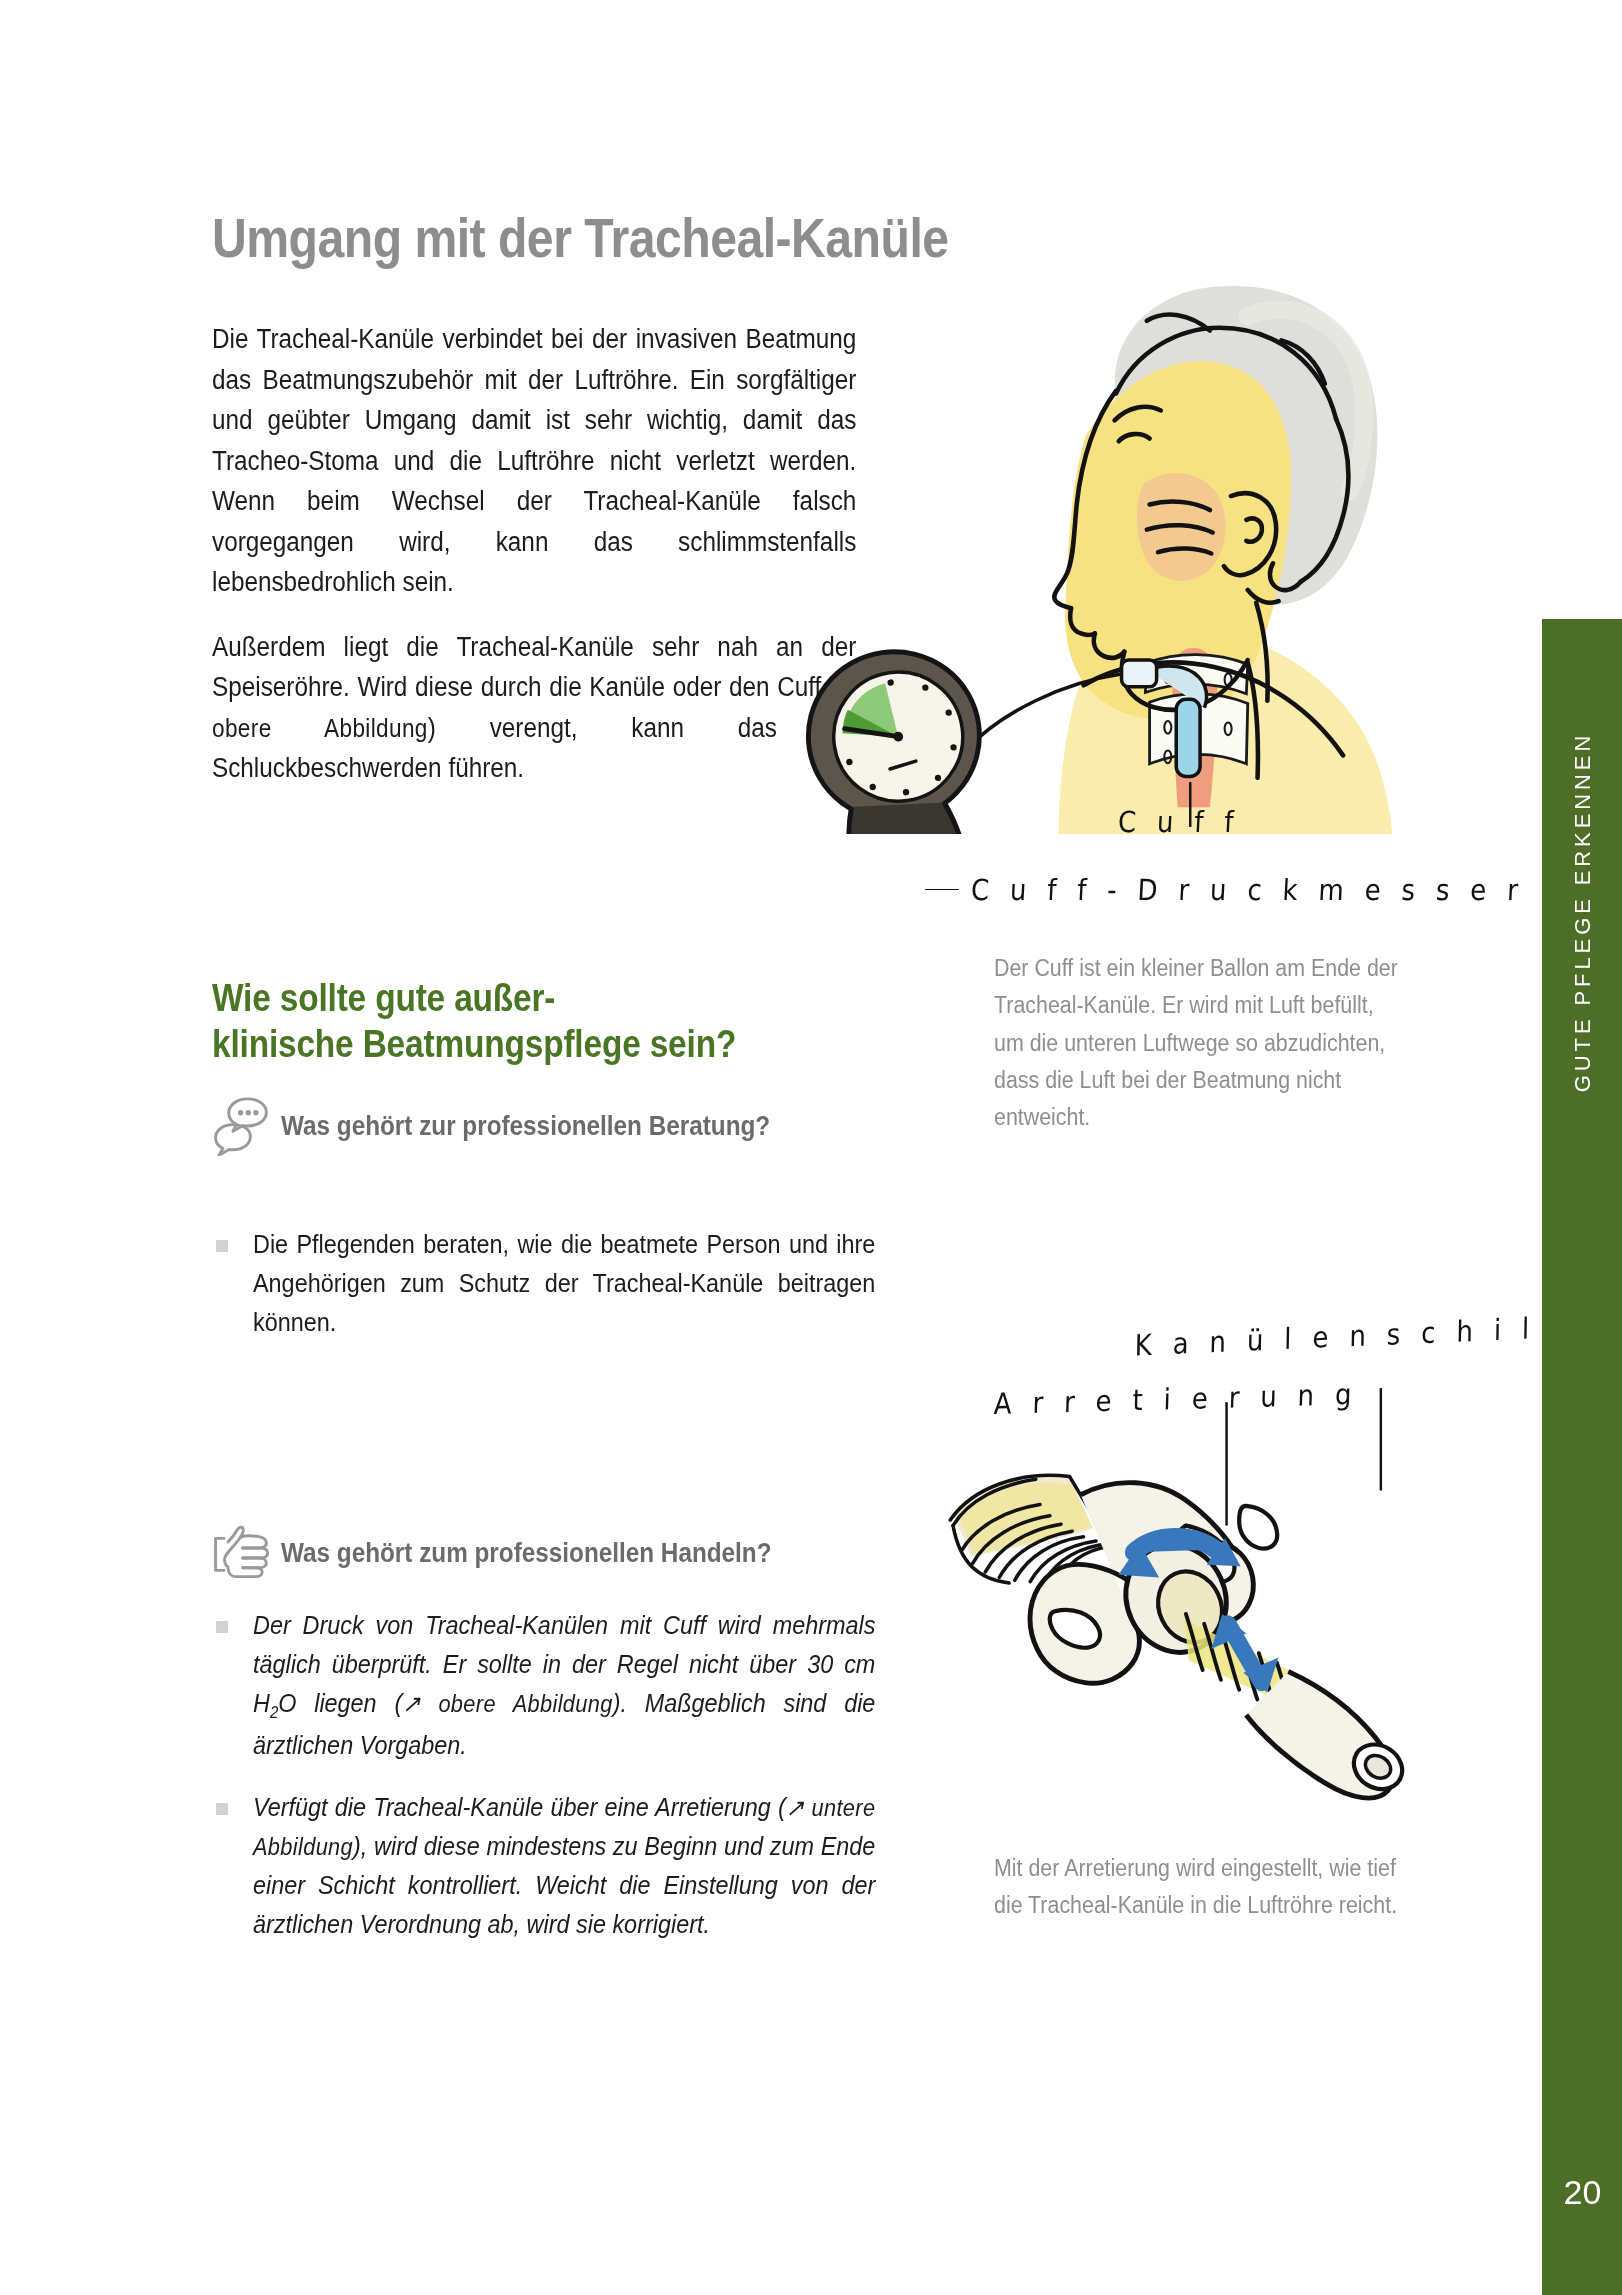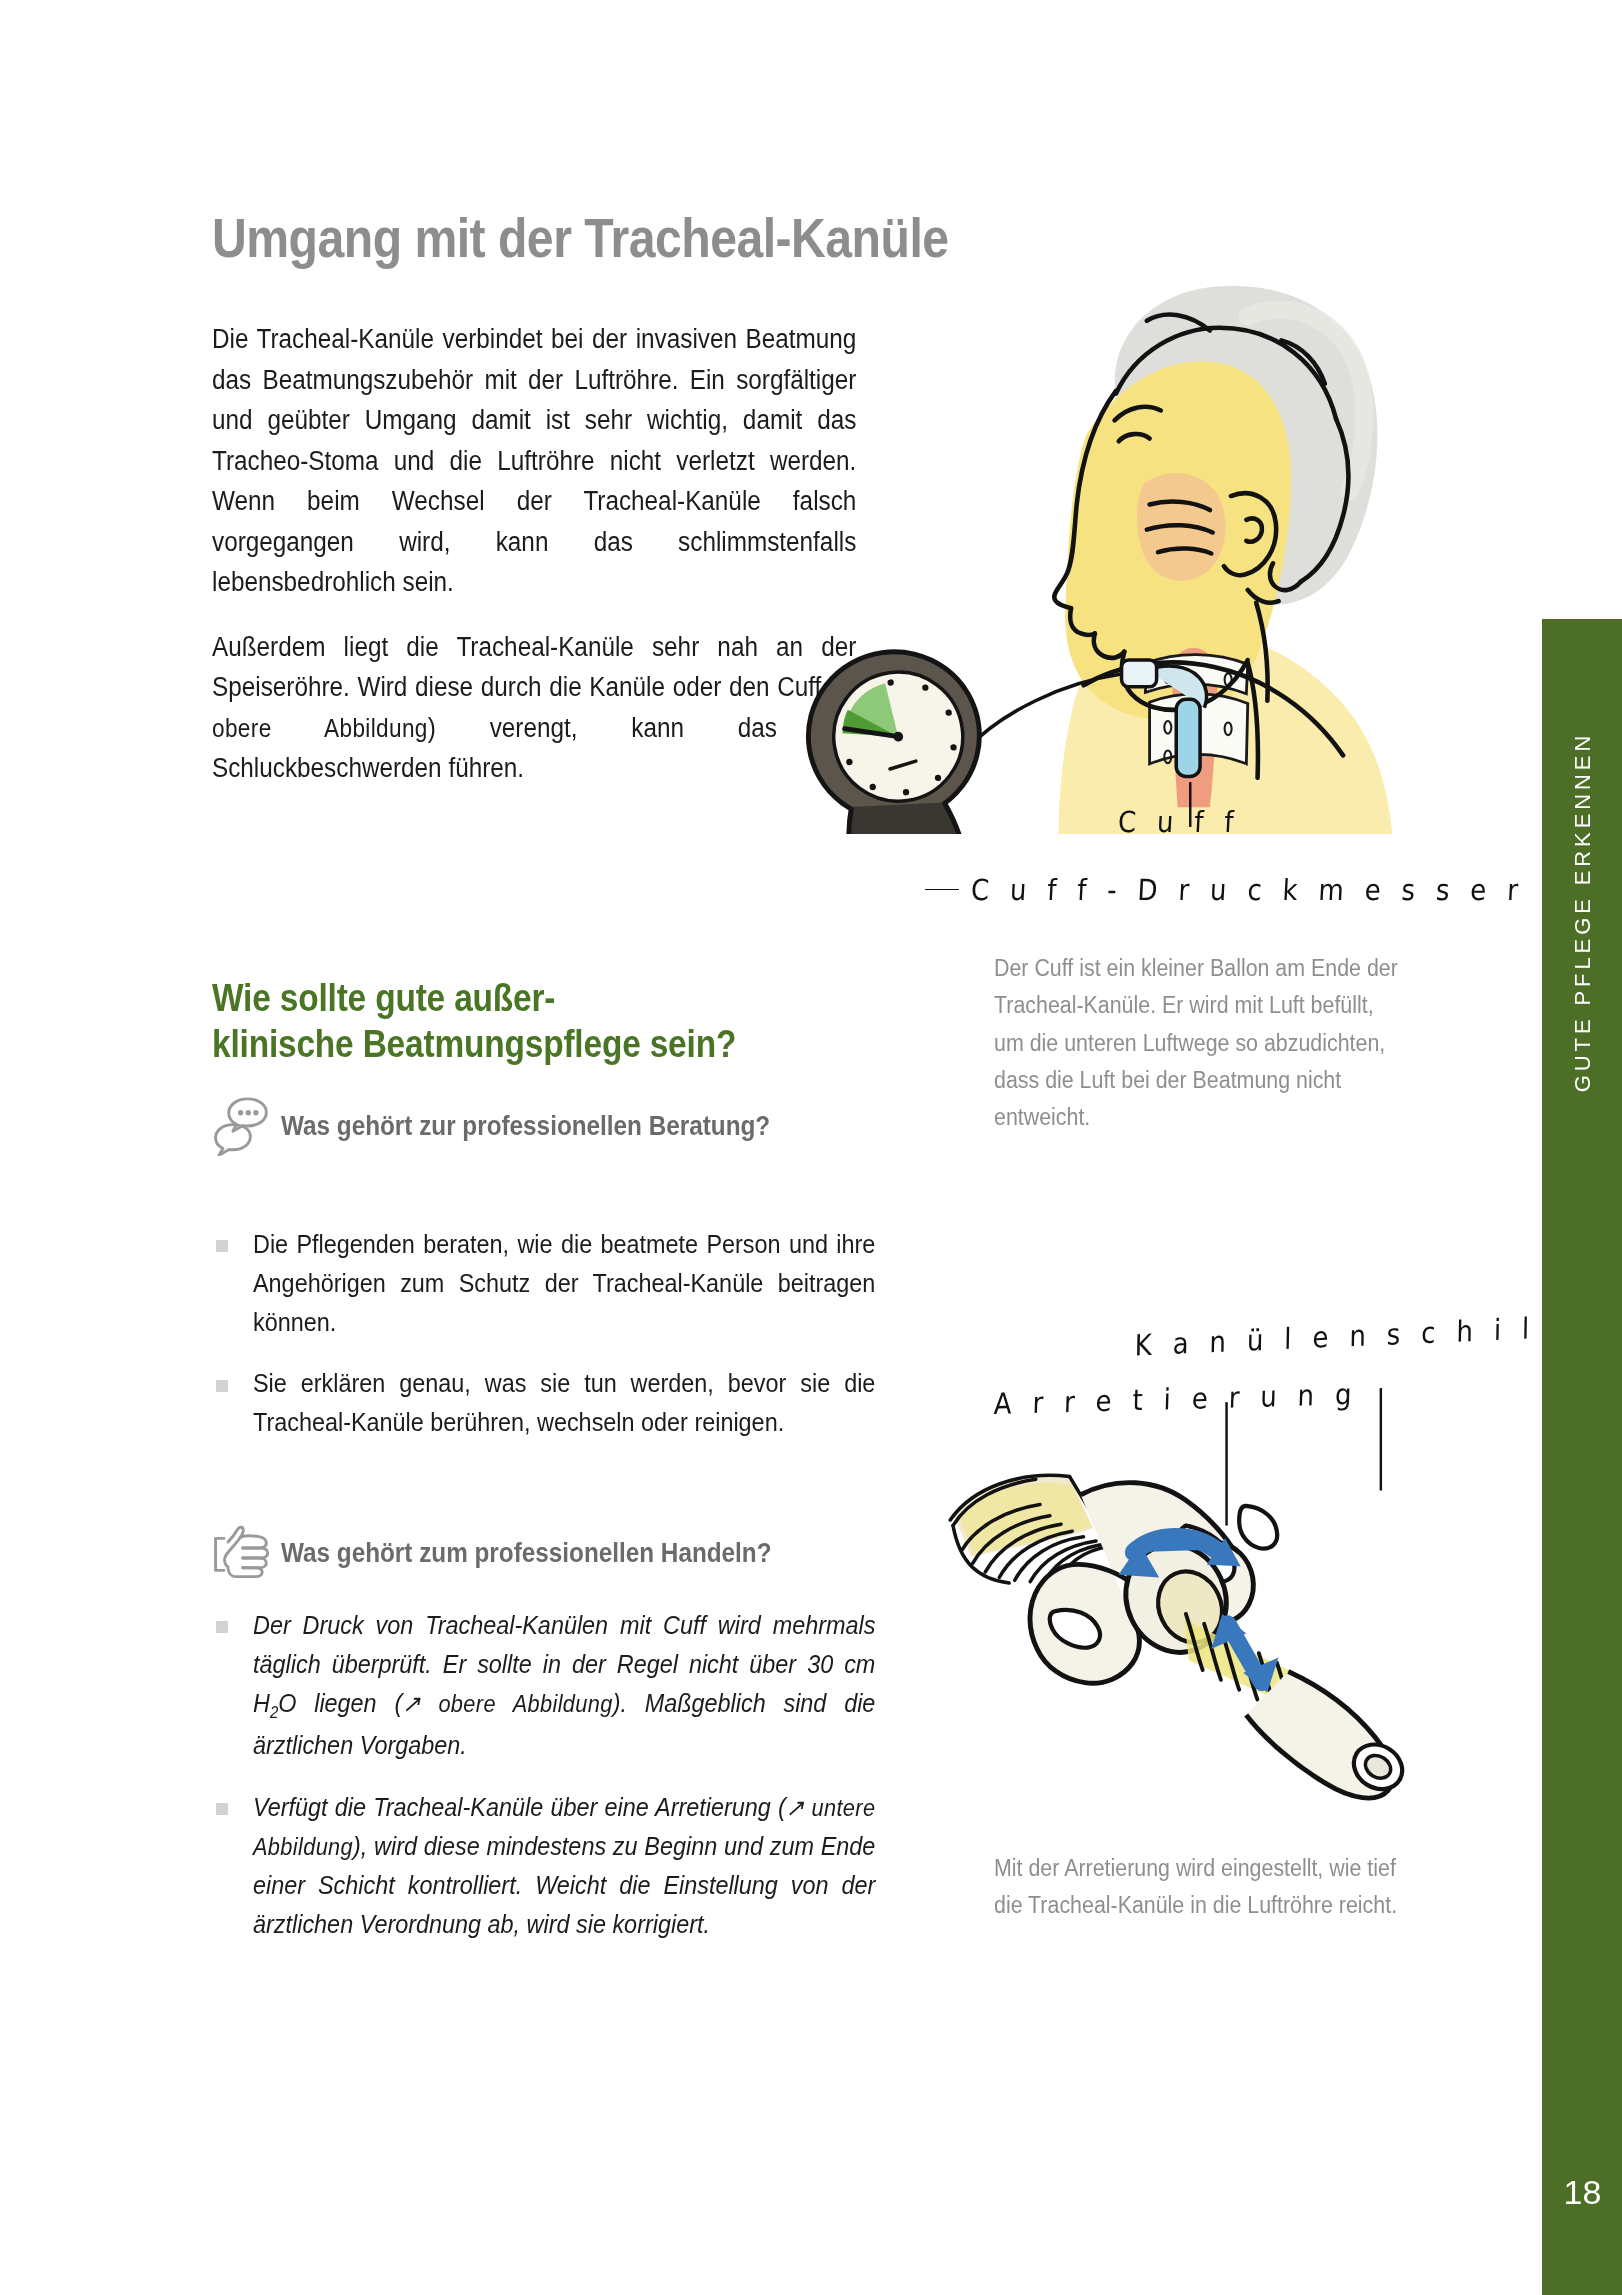--- a/index.html
+++ b/index.html
@@ -230,23 +230,20 @@
         <circle cx="66" cy="24" r="3.9"></circle>
       </g>
     </svg>
   </span>
   <span class="qtext">Was gehört zur professionellen Beratung?</span>
 </div>
 
 <div class="bullet-list" id="bullets-beratung" style="top:1225px;">
   <div class="bullet">
       <span class="btext">Die Pflegenden beraten, wie die beatmete Person und ihre Angehörigen zum Schutz der Tracheal-Kanüle beitragen können.</span>
-    </div>
-  <div class="bullet">
-      <span class="btext">Sie erklären genau, was sie tun werden, bevor sie die Tracheal-Kanüle berühren, wechseln oder reinigen.</span>
     </div>
 </div>
 
 <div class="qblock" id="qblock-handeln" style="top:1527px;">
   <span class="qicon">
     <svg viewBox="0 0 92 86" width="64" height="60" aria-hidden="true">
       <g fill="none" stroke="#9a9a9a" stroke-width="4.2" stroke-linejoin="round" stroke-linecap="round">
         <path d="M20 22 L8 22 L8 68 L20 68"></path>
         <path d="M26 63 C21 60 19 52 23 46 C27 40 38 29 44 20 C46.5 16 49 10 47 7 C45 4.5 41 6.5 39 10 C35.5 16.5 30 23 26 27"></path>
         <path d="M44 20 C50 18 62 18 70 19.5 C77 20.8 81 24 81 28.5 C81 32.5 77 35.4 71 35.8 L47 35.8"></path>
@@ -439,15 +436,15 @@
   </svg>
 </div>
 
 <div class="hand-label" id="label-kanuelenschild">K a n ü l e n s c h i l d</div>
 <div class="hand-label" id="label-arretierung">A r r e t i e r u n g</div>
 
 <div class="caption" id="caption-arretierung">Mit der Arretierung wird eingestellt, wie tief die Tracheal-Kanüle in die Luftröhre reicht.</div>
 
 <div class="side-band">
   <div class="side-band-text">GUTE PFLEGE ERKENNEN</div>
-  <div class="page-number">18</div>
+  <div class="page-number">20</div>
 </div>
 
 
 </body></html>

